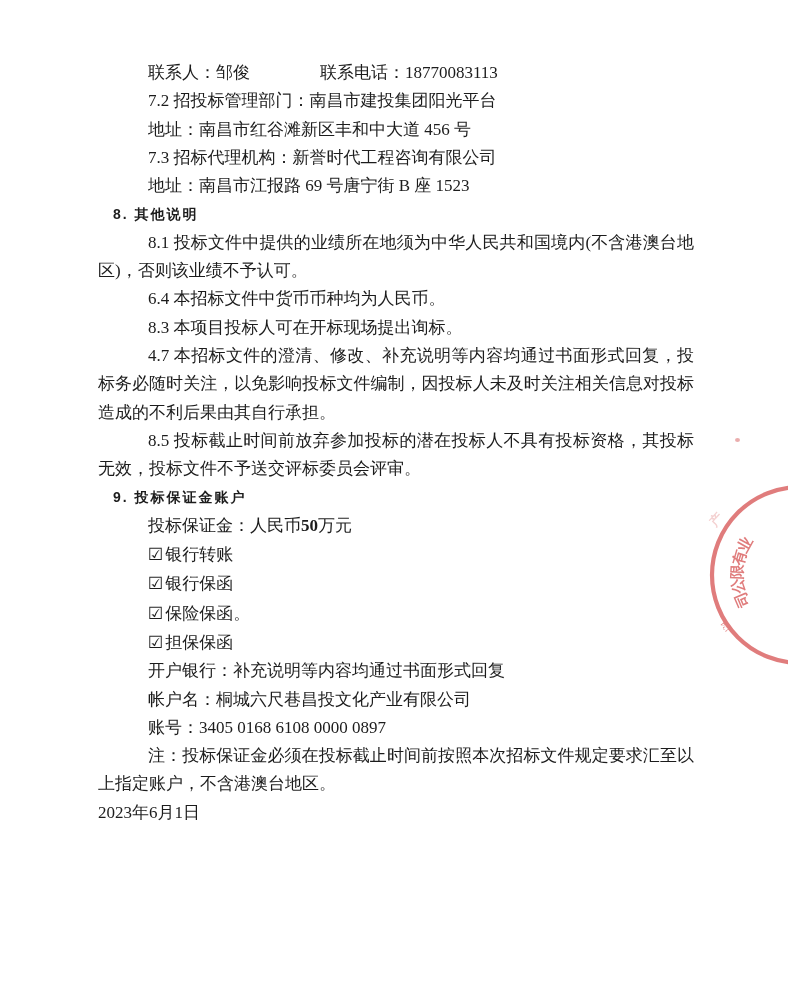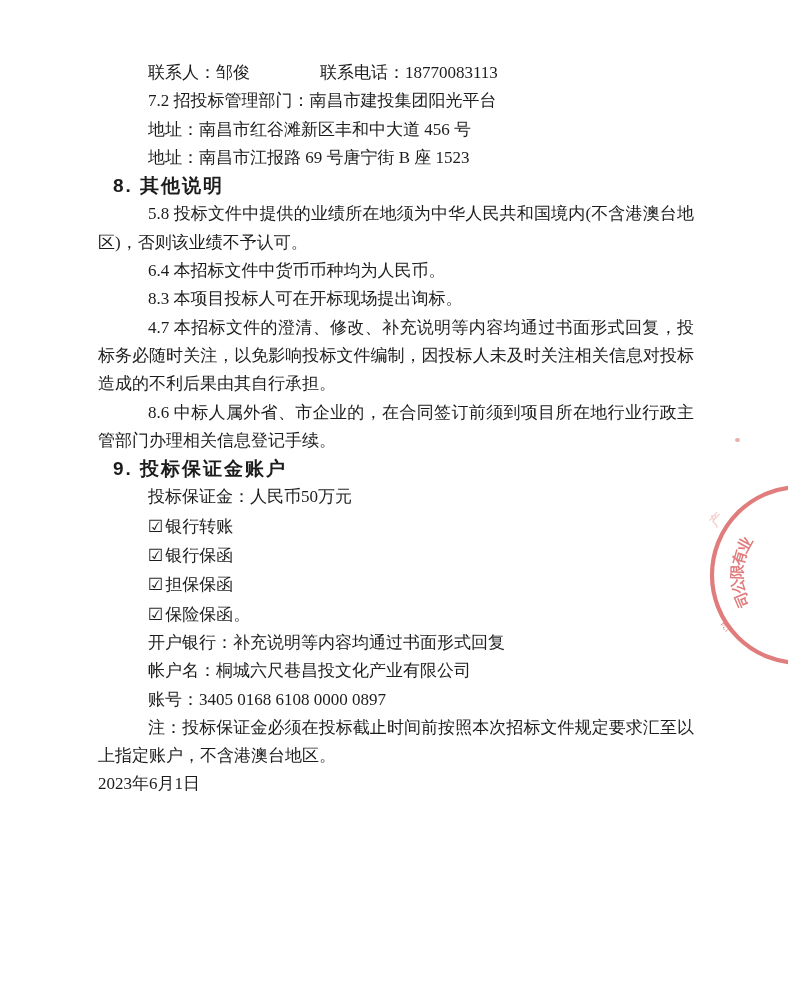--- a/index.html
+++ b/index.html
@@ -11,59 +11,60 @@
     font-family:"Liberation Serif","DejaVu Serif","DejaVu Sans",serif;
     color:#1c1c1c;
     font-size:17px;
     line-height:28.3px;
     padding-left:39px;
   }
   .doc{position:absolute;left:98px;top:59px;width:596px;}
   .doc p{margin:0;text-indent:50px;text-align:justify;}
   .doc p.h{
     font-family:"Liberation Sans","DejaVu Sans",sans-serif;
-    font-weight:bold;font-size:19px;letter-spacing:2px;
+    font-weight:bold;font-size:14px;letter-spacing:2px;
     text-indent:15px;text-align:left;
   }
   .col{display:inline-block;width:172px;text-indent:0;}
-  .amount{font-weight:normal;}
+  .amount{font-weight:bold;}
   .cbx{font-family:"DejaVu Sans","Liberation Sans",sans-serif;margin-right:2px;}
   .date{text-indent:0 !important;text-align:left;padding-right:64px;}
   .seal-svg{position:absolute;left:690px;top:480px;mix-blend-mode:multiply;}
   .seal-char{font-family:"Liberation Serif","DejaVu Serif",serif;font-weight:bold;}
   .speck{position:absolute;left:735px;top:438px;width:5px;height:4px;border-radius:50%;background:rgba(214,92,92,.5);}
 </style>
 </head>
 <body>
 
 <div class="page">
   <div class="doc">
 
     <p><span class="col">联系人：邹俊</span><span>联系电话：18770083113</span></p>
 
     <p>7.2 招投标管理部门：南昌市建投集团阳光平台</p>
     <p>地址：南昌市红谷滩新区丰和中大道 456 号</p>
+    <p>7.3 招标代理机构：新誉时代工程咨询有限公司</p>
     <p>地址：南昌市江报路 69 号唐宁街 B 座 1523</p>
 
 
     <p class="h">8. 其他说明</p>
-    <p>5.8 投标文件中提供的业绩所在地须为中华人民共和国境内(不含港澳台地区)，否则该业绩不予认可。</p>
+    <p>8.1 投标文件中提供的业绩所在地须为中华人民共和国境内(不含港澳台地区)，否则该业绩不予认可。</p>
     <p>6.4 本招标文件中货币币种均为人民币。</p>
     <p>8.3 本项目投标人可在开标现场提出询标。</p>
     <p>4.7 本招标文件的澄清、修改、补充说明等内容均通过书面形式回复，投标务必随时关注，以免影响投标文件编制，因投标人未及时关注相关信息对投标造成的不利后果由其自行承担。</p>
-    <p>8.6 中标人属外省、市企业的，在合同签订前须到项目所在地行业行政主管部门办理相关信息登记手续。</p>
+    <p>8.5 投标截止时间前放弃参加投标的潜在投标人不具有投标资格，其投标无效，投标文件不予送交评标委员会评审。</p>
 
     <p class="h">9. 投标保证金账户</p>
 
     <p><span>投标保证金：人民币</span><span class="amount">50</span><span>万元</span></p>
 
     <p><span class="cbx">☑</span><span>银行转账</span></p>
     <p><span class="cbx">☑</span><span>银行保函</span></p>
+    <p><span class="cbx">☑</span><span>保险保函。</span></p>
     <p><span class="cbx">☑</span><span>担保保函</span></p>
-    <p><span class="cbx">☑</span><span>保险保函。</span></p>
 
     <p>开户银行：补充说明等内容均通过书面形式回复</p>
     <p>帐户名：桐城六尺巷昌投文化产业有限公司</p>
     <p>账号：3405 0168 6108 0000 0897</p>
 
     <p>注：投标保证金必须在投标截止时间前按照本次招标文件规定要求汇至以上指定账户，不含港澳台地区。</p>
 
     <p class="date">2023年6月1日</p>
   </div>
 

